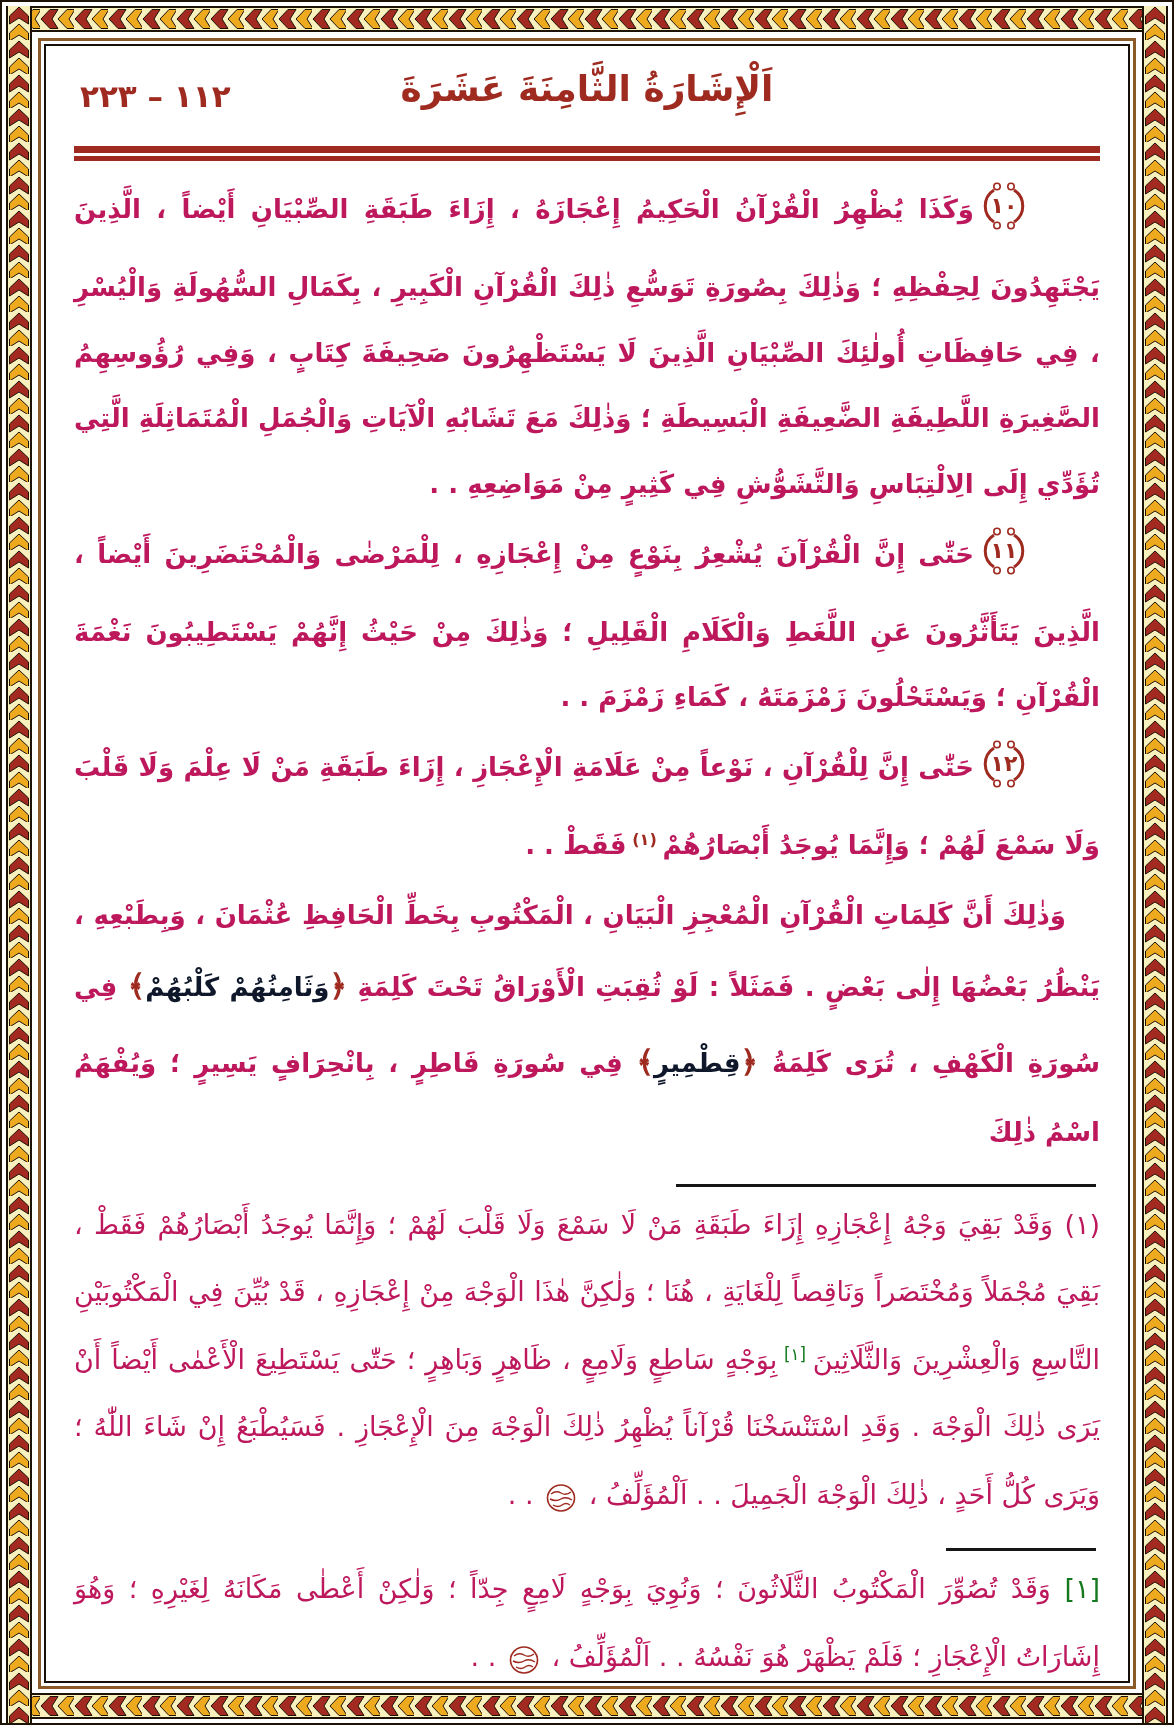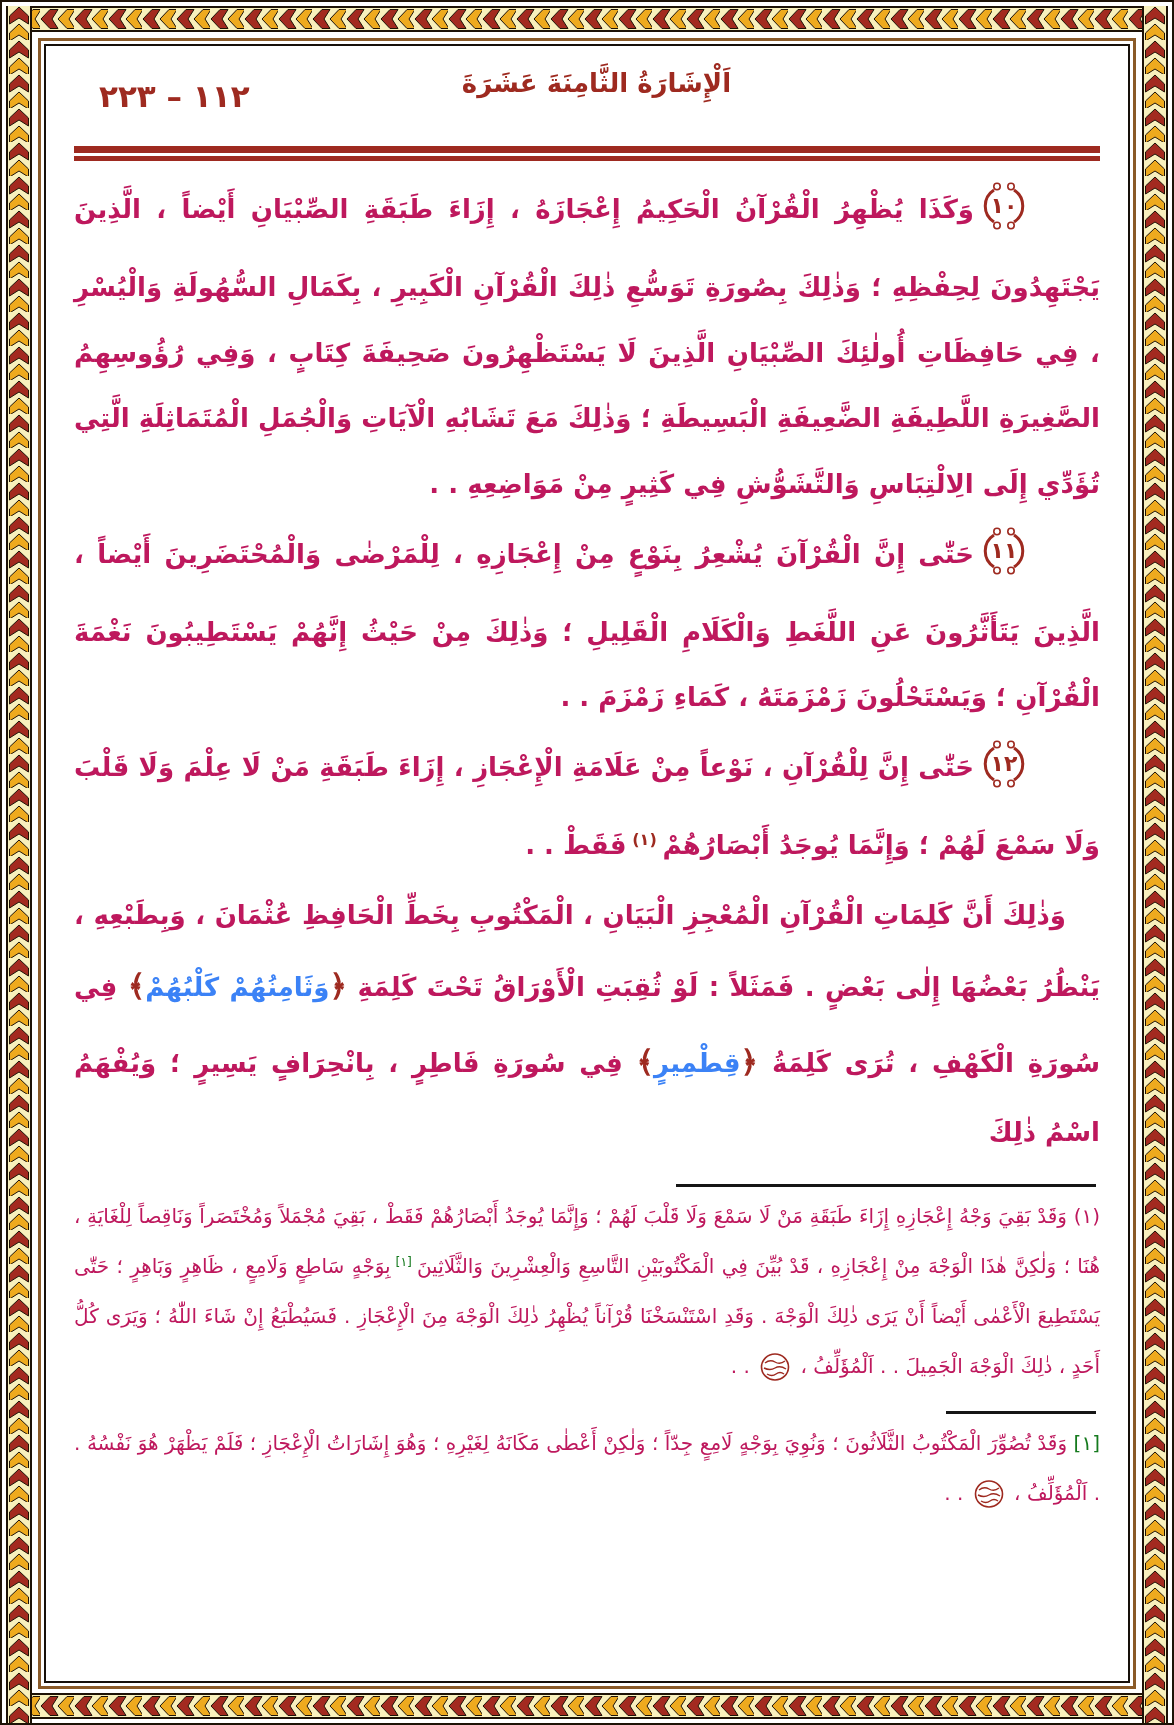--- a/index.html
+++ b/index.html
@@ -25,24 +25,24 @@
     position:absolute;
     top:42px;left:42px;right:42px;bottom:40px;
     border:2px solid #17100a;
     outline:3px solid #8a5a28;
     outline-offset:3px;
     padding:16px 28px 6px 28px;
     box-sizing:border-box;
     direction:rtl;
   }
   
-  .header{position:relative;height:74px;margin-left:19px;}
+  .header{position:relative;height:74px;}
   .page-title{
     text-align:center;
-    font-size:26px;font-weight:bold;
+    font-size:36px;font-weight:bold;
     color:#9e2a20;
     padding-top:6px;
   }
   .page-number{
     position:absolute;left:6px;top:16px;
     font-size:31px;font-weight:bold;color:#9e2a20;
     direction:rtl;
   }
   .double-rule{margin-top:10px;}
   .double-rule .r1{height:7px;background:#9e2a20;}
@@ -51,31 +51,31 @@
   .body-text{margin-top:16px;font-weight:bold;}
   .para{
     font-size:26px;line-height:2.53;
     text-align:justify;
     margin:0 0 4px 0;
     color:#000;
   }
   .para.indent{text-indent:34px;}
   .t-red{color:#be185d;}
   .t-black{color:#be185d;}
-  .t-blue{color:#3b82f6;}
+  .t-blue{color:#0f172a;}
   .t-bracket{color:#9e2a20;font-size:1.15em;}
   .t-green{color:#157a1e;}
   .t-supred{color:#9e2a20;font-size:0.62em;vertical-align:0.55em;}
   .t-supgreen{color:#157a1e;font-size:0.62em;vertical-align:0.55em;}
   .marker{display:inline-block;vertical-align:-12px;margin-left:2px;}
   .seal{display:inline-block;vertical-align:-10px;margin:0 2px;}
   
   .fn-divider{height:3px;background:#161616;width:420px;margin:18px 4px 4px auto;}
   .fn-divider.short{width:150px;margin-top:10px;}
-  .footnotes .para{font-size:20px;line-height:2.5;margin-bottom:2px;}
+  .footnotes .para{font-size:27px;line-height:2.5;margin-bottom:2px;}
 </style>
 </head>
 <body>
 
 <div class="page">
 
   <div class="strip top">
     <svg width="100%" height="26" preserveAspectRatio="none">
       <defs>
         <pattern id="chainT" width="34" height="26" patternUnits="userSpaceOnUse">

